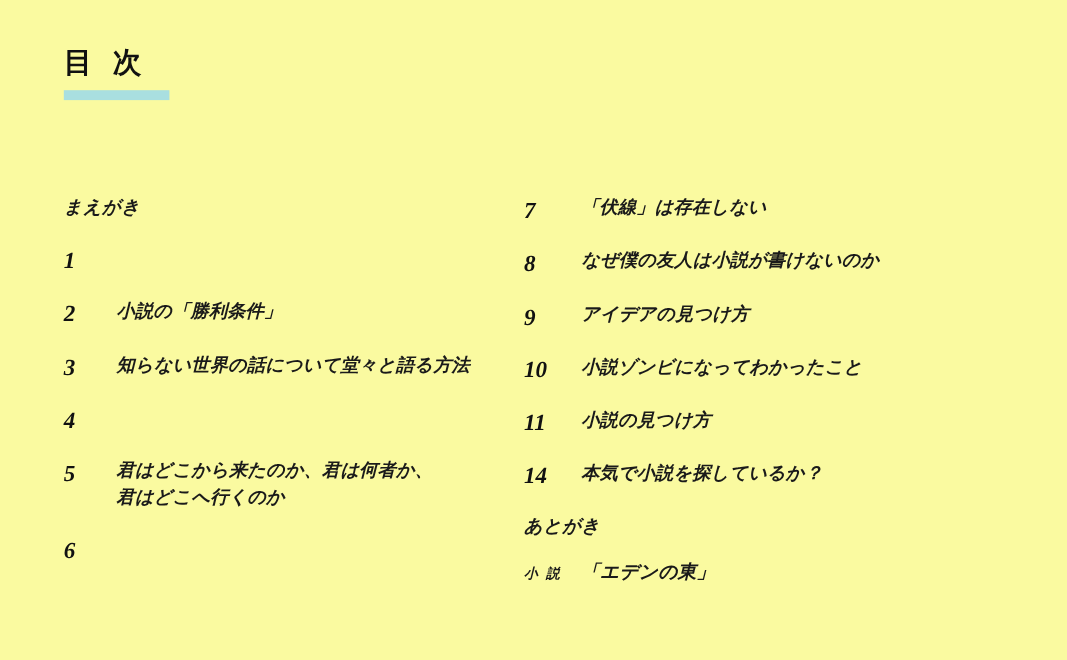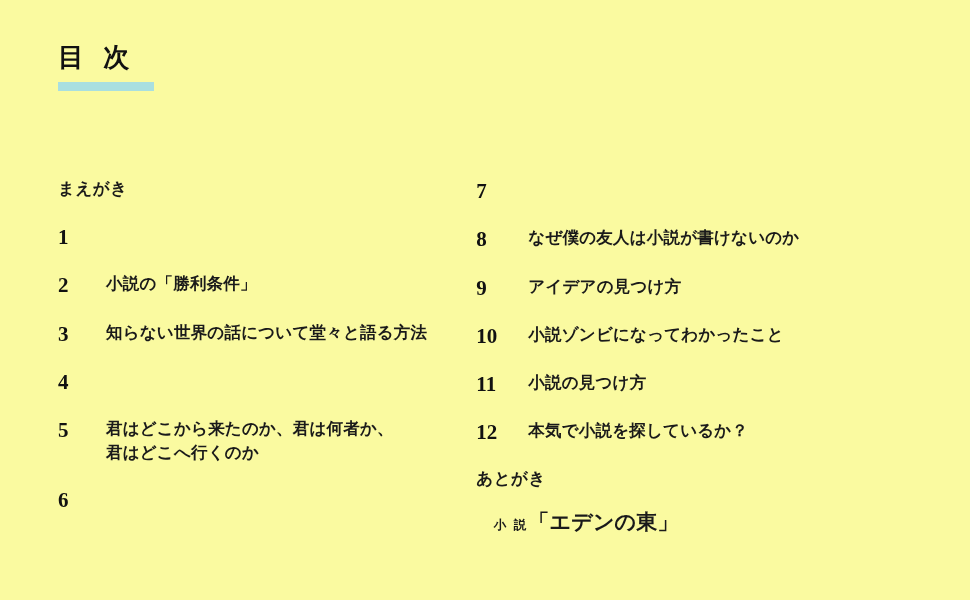--- a/index.html
+++ b/index.html
@@ -25,35 +25,37 @@
     position: absolute;
     left: 58px;
     top: 44px;
   }
   .title-text {
     font-size: 26px;
     font-weight: bold;
     letter-spacing: 6px;
     line-height: 1;
     color: #111;
+    font-family: Liberation Serif, serif;
   }
   .title-underline {
     margin-top: 12px;
     width: 96px;
     height: 9px;
     background: #a9dfe0;
   }
 
   
   .columns {
     position: absolute;
     left: 0;
     top: 178px;
     width: 962px;
     display: flex;
+    font-style: italic;
   }
   .col {
     position: relative;
   }
   .col-left {
     width: 470px;
     padding-left: 58px;
     box-sizing: border-box;
   }
   .col-right {
@@ -108,24 +110,23 @@
     align-items: baseline;
     margin-top: 18px;
   }
   .novel-tag {
     width: 52px;
     flex: 0 0 52px;
     font-size: 12.5px;
     font-weight: bold;
     letter-spacing: 2px;
     color: #1a1a1a;
-    text-align: right;
   }
   .novel-title {
-    font-size: 21px;
+    font-size: 17px;
     font-weight: bold;
     letter-spacing: 0.2px;
     color: #1a1a1a;
   }
 </style>
 </head>
 <body>
 
 <div class="page">
 
@@ -167,20 +168,21 @@
 
       <div class="entry">
         <div class="num">6</div>
       </div>
     </div>
 
     <div class="col col-right">
 
       <div class="entry">
         <div class="num wide">7</div>
+        <div class="label">「伏線」は存在しない</div>
       </div>
 
       <div class="entry">
         <div class="num wide">8</div>
         <div class="label">なぜ僕の友人は小説が書けないのか</div>
       </div>
 
       <div class="entry">
         <div class="num wide">9</div>
         <div class="label">アイデアの見つけ方</div>
@@ -190,21 +192,21 @@
         <div class="num wide">10</div>
         <div class="label">小説ゾンビになってわかったこと</div>
       </div>
 
       <div class="entry">
         <div class="num wide">11</div>
         <div class="label">小説の見つけ方</div>
       </div>
 
       <div class="entry">
-        <div class="num wide">12</div>
+        <div class="num wide">14</div>
         <div class="label">本気で小説を探しているか？</div>
       </div>
 
       <div class="plain right-head" style="margin-bottom:0;">あとがき</div>
 
       <div class="novel-row">
         <div class="novel-tag">小 説</div>
         <div class="novel-title">「エデンの東」</div>
       </div>
 

